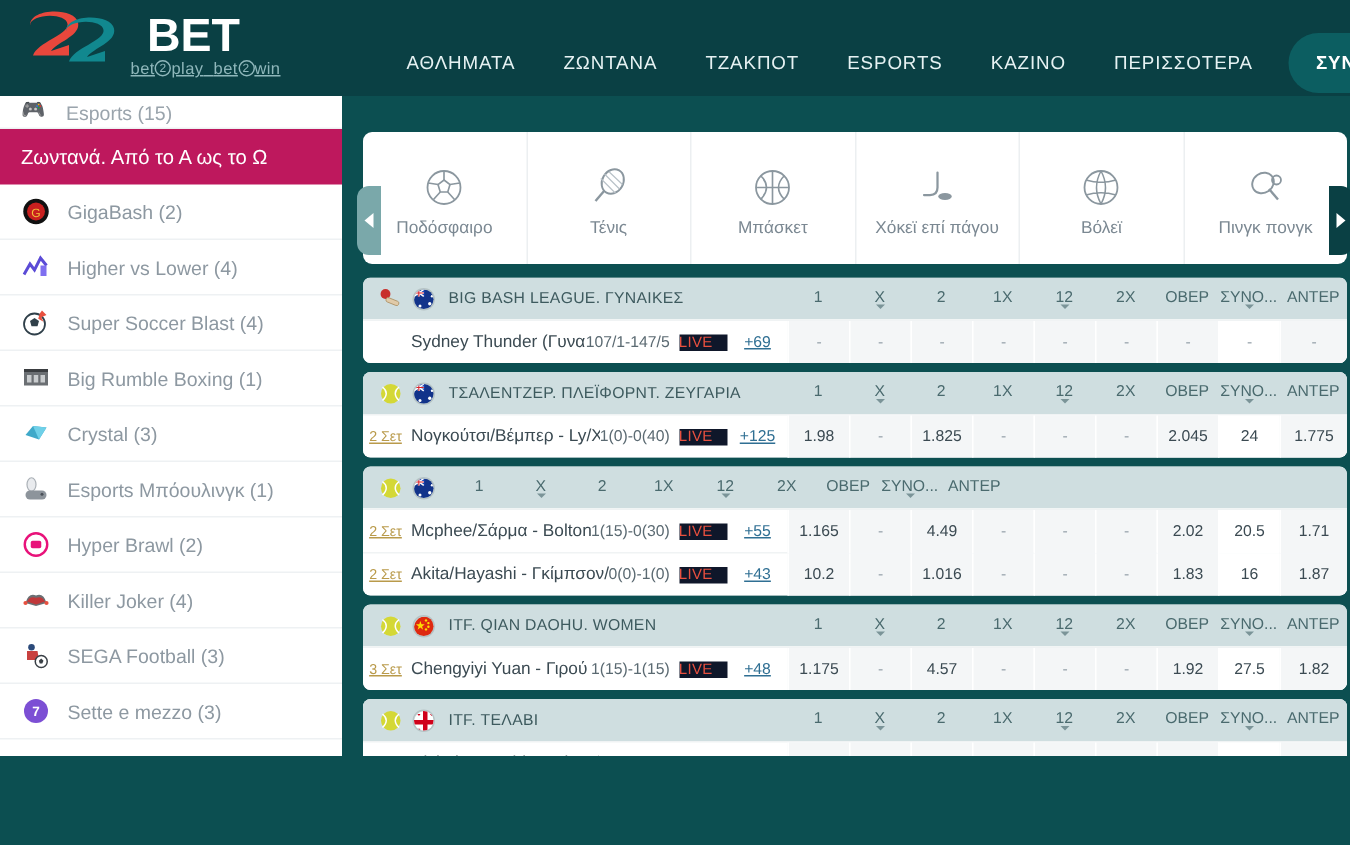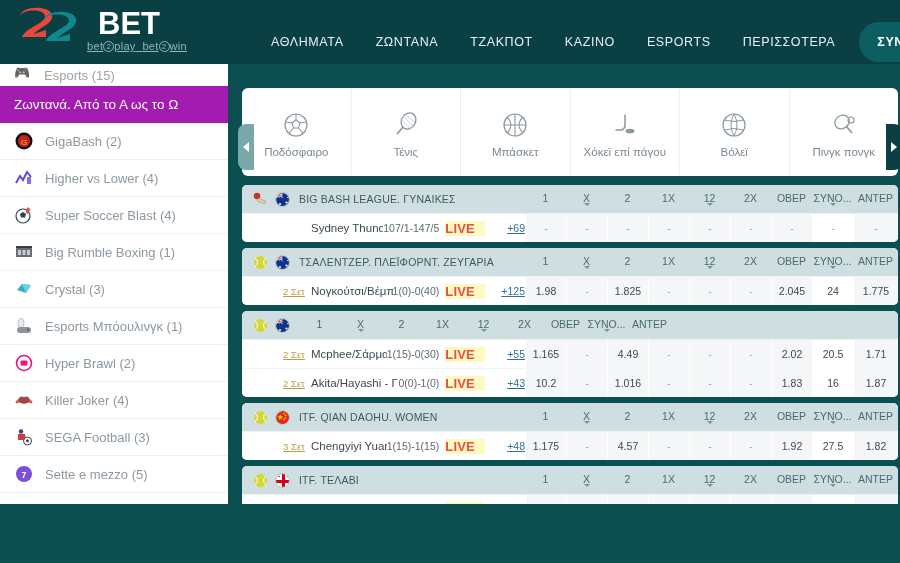--- a/index.html
+++ b/index.html
@@ -77,21 +77,21 @@
   }
   .side-partial {
     height: 22px; overflow: hidden;
     display: flex; align-items: flex-end; gap: 10px;
     padding: 0 12px 2px 14px;
     color: #9aa4ac; font-size: 13px;
     border-bottom: 1px solid #eef1f3;
   }
   .side-partial .ic { width: 20px; height: 18px; overflow:hidden; }
   .side-head {
-    background: #a21caf;
+    background: #be185d;
     color: #ffffff;
     font-size: 13.5px;
     padding: 11px 14px;
     white-space: nowrap;
   }
   .side-row {
     display: flex; align-items: center; gap: 11px;
     padding: 0 12px 0 14px;
     height: 37px;
     border-bottom: 1px solid #eef1f3;
@@ -212,41 +212,40 @@
     border-top: 1px solid #f0f3f4;
   }
   .match:first-of-type { border-top: none; }
   .m-set {
     width: 30px; flex: 0 0 30px;
     color: #b99a4a; font-size: 9.5px;
     text-align: center;
     text-decoration: underline;
     white-space: nowrap;
     cursor: pointer;
-    margin-left: 37px;
   }
   .m-name {
     color: #3b4a52; font-size: 11.5px;
     white-space: nowrap; overflow: hidden;
     flex: 1 1 auto; padding-left: 2px;
     cursor: pointer;
   }
   .m-score {
     color: #5b6a72; font-size: 10.5px;
     white-space: nowrap; padding-right: 6px;
   }
   .m-live {
-    color: #e8503f; font-size: 13px; font-weight: bold;
-    background: #fef9c3; letter-spacing: .2px;
+    color: #e8503f; font-size: 10px; font-weight: normal;
+    background: #0f172a; letter-spacing: .2px;
     padding-right: 10px;
   }
   .m-plus {
     width: 40px; flex: 0 0 40px;
     color: #2f6f93; font-size: 10.5px;
-    text-align: right; text-decoration: underline;
+    text-align: center; text-decoration: underline;
     cursor: pointer;
   }
   .odds { display: flex; flex: 0 0 auto; height: 29px; }
   .odd {
     width: 41px; height: 29px;
     display: flex; align-items: center; justify-content: center;
     color: #3b4a52; font-size: 10.5px;
     background: #f4f6f7;
     border-left: 1px solid #ffffff;
     cursor: pointer;
@@ -297,22 +296,22 @@
       </div>
       <div class="logo-sub">
         <span>bet</span><span class="circ">2</span><span>play</span>&nbsp;&nbsp;<span>bet</span><span class="circ">2</span><span>win</span>
       </div>
     </div>
 
     <div class="nav">
       <div class="nav-item">ΑΘΛΗΜΑΤΑ</div>
       <div class="nav-item">ΖΩΝΤΑΝΑ</div>
       <div class="nav-item">ΤΖΑΚΠΟΤ</div>
+      <div class="nav-item">ESPORTS</div>
       <div class="nav-item">ΚΑΖΙΝΟ</div>
-      <div class="nav-item">ESPORTS</div>
       <div class="nav-item">ΠΕΡΙΣΣΟΤΕΡΑ</div>
       <div class="nav-login">ΣΥΝΔΕΘΕΙΤΕ</div>
     </div>
   </div>
 
   <div class="sidebar">
     <div class="side-partial">
       <span class="ic">🎮</span>
       <span>Esports (15)</span>
     </div>
@@ -420,21 +419,21 @@
       <span class="label">SEGA Football (3)</span>
     </div>
 
     <div class="side-row">
       <span class="side-ic">
         <svg width="18" height="18" viewBox="0 0 18 18">
             <circle cx="9" cy="9" r="8" fill="#7c4fd4"></circle>
             <text x="9" y="12.6" font-size="9" fill="#fff" text-anchor="middle" font-family="Liberation Sans" font-weight="bold">7</text>
           </svg>
       </span>
-      <span class="label">Sette e mezzo (5)</span>
+      <span class="label">Sette e mezzo (3)</span>
     </div>
 
   </div>
 
   <div class="vscroll"></div>
 
   <div class="main">
 
     <div class="crumb-strip">
       <span>ΖΩΝΤΑΝΑ  ›  ΤΕΝΙΣ</span>

